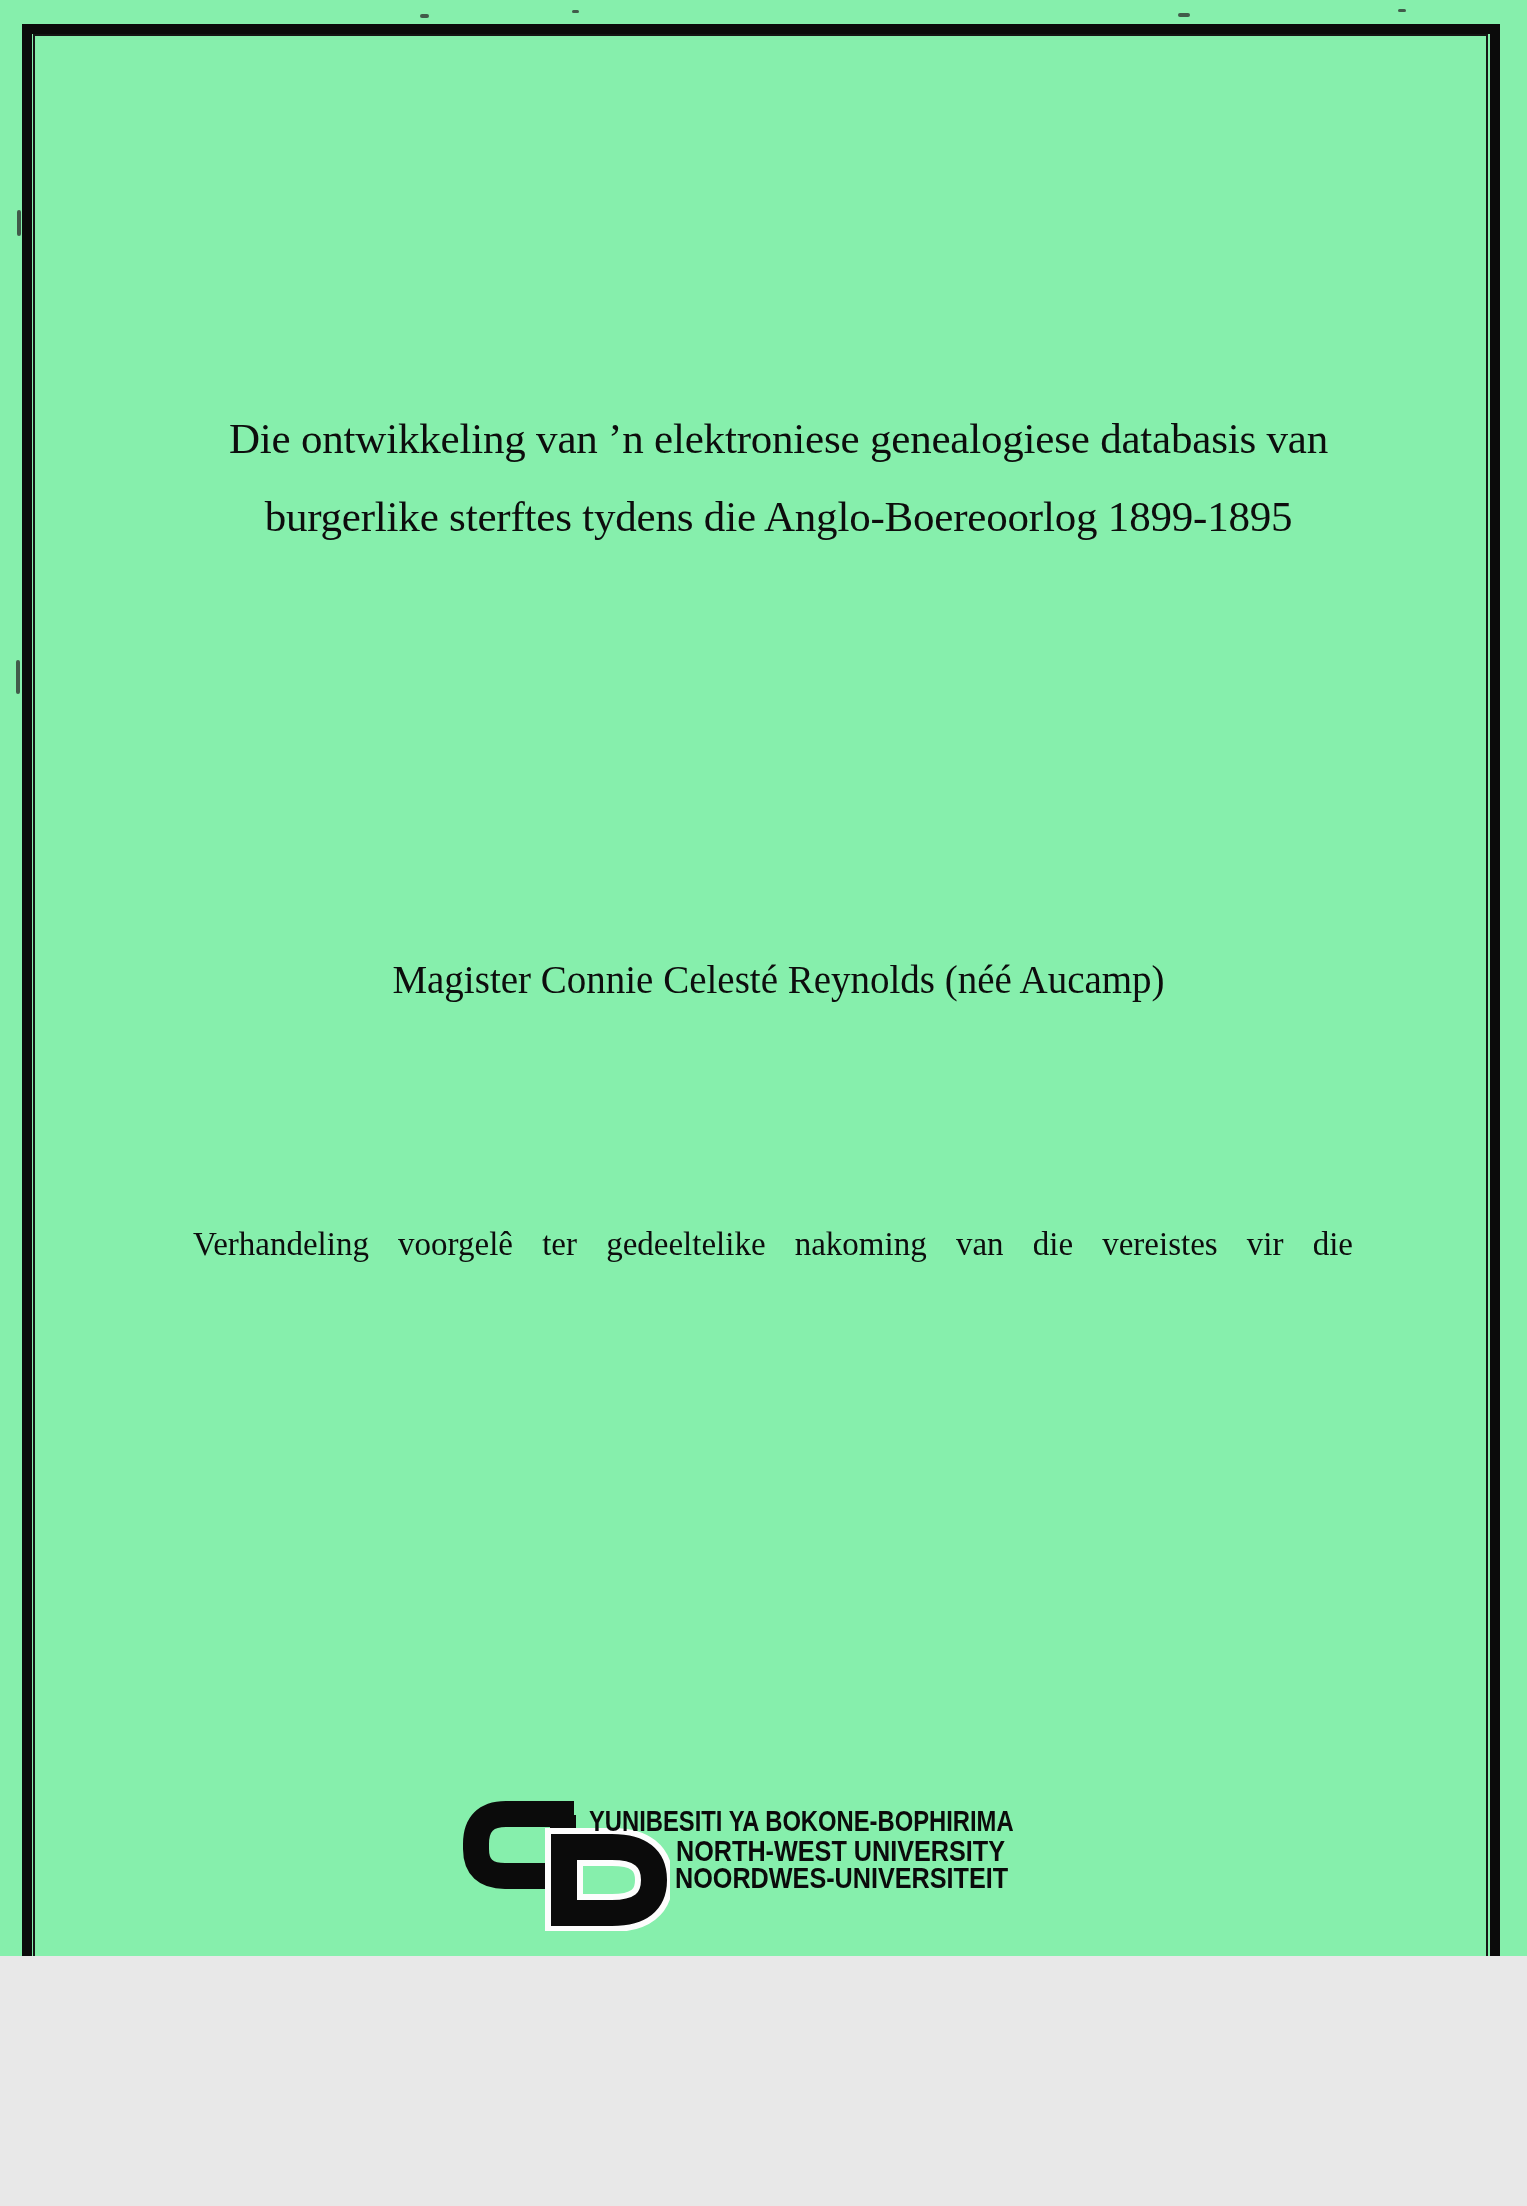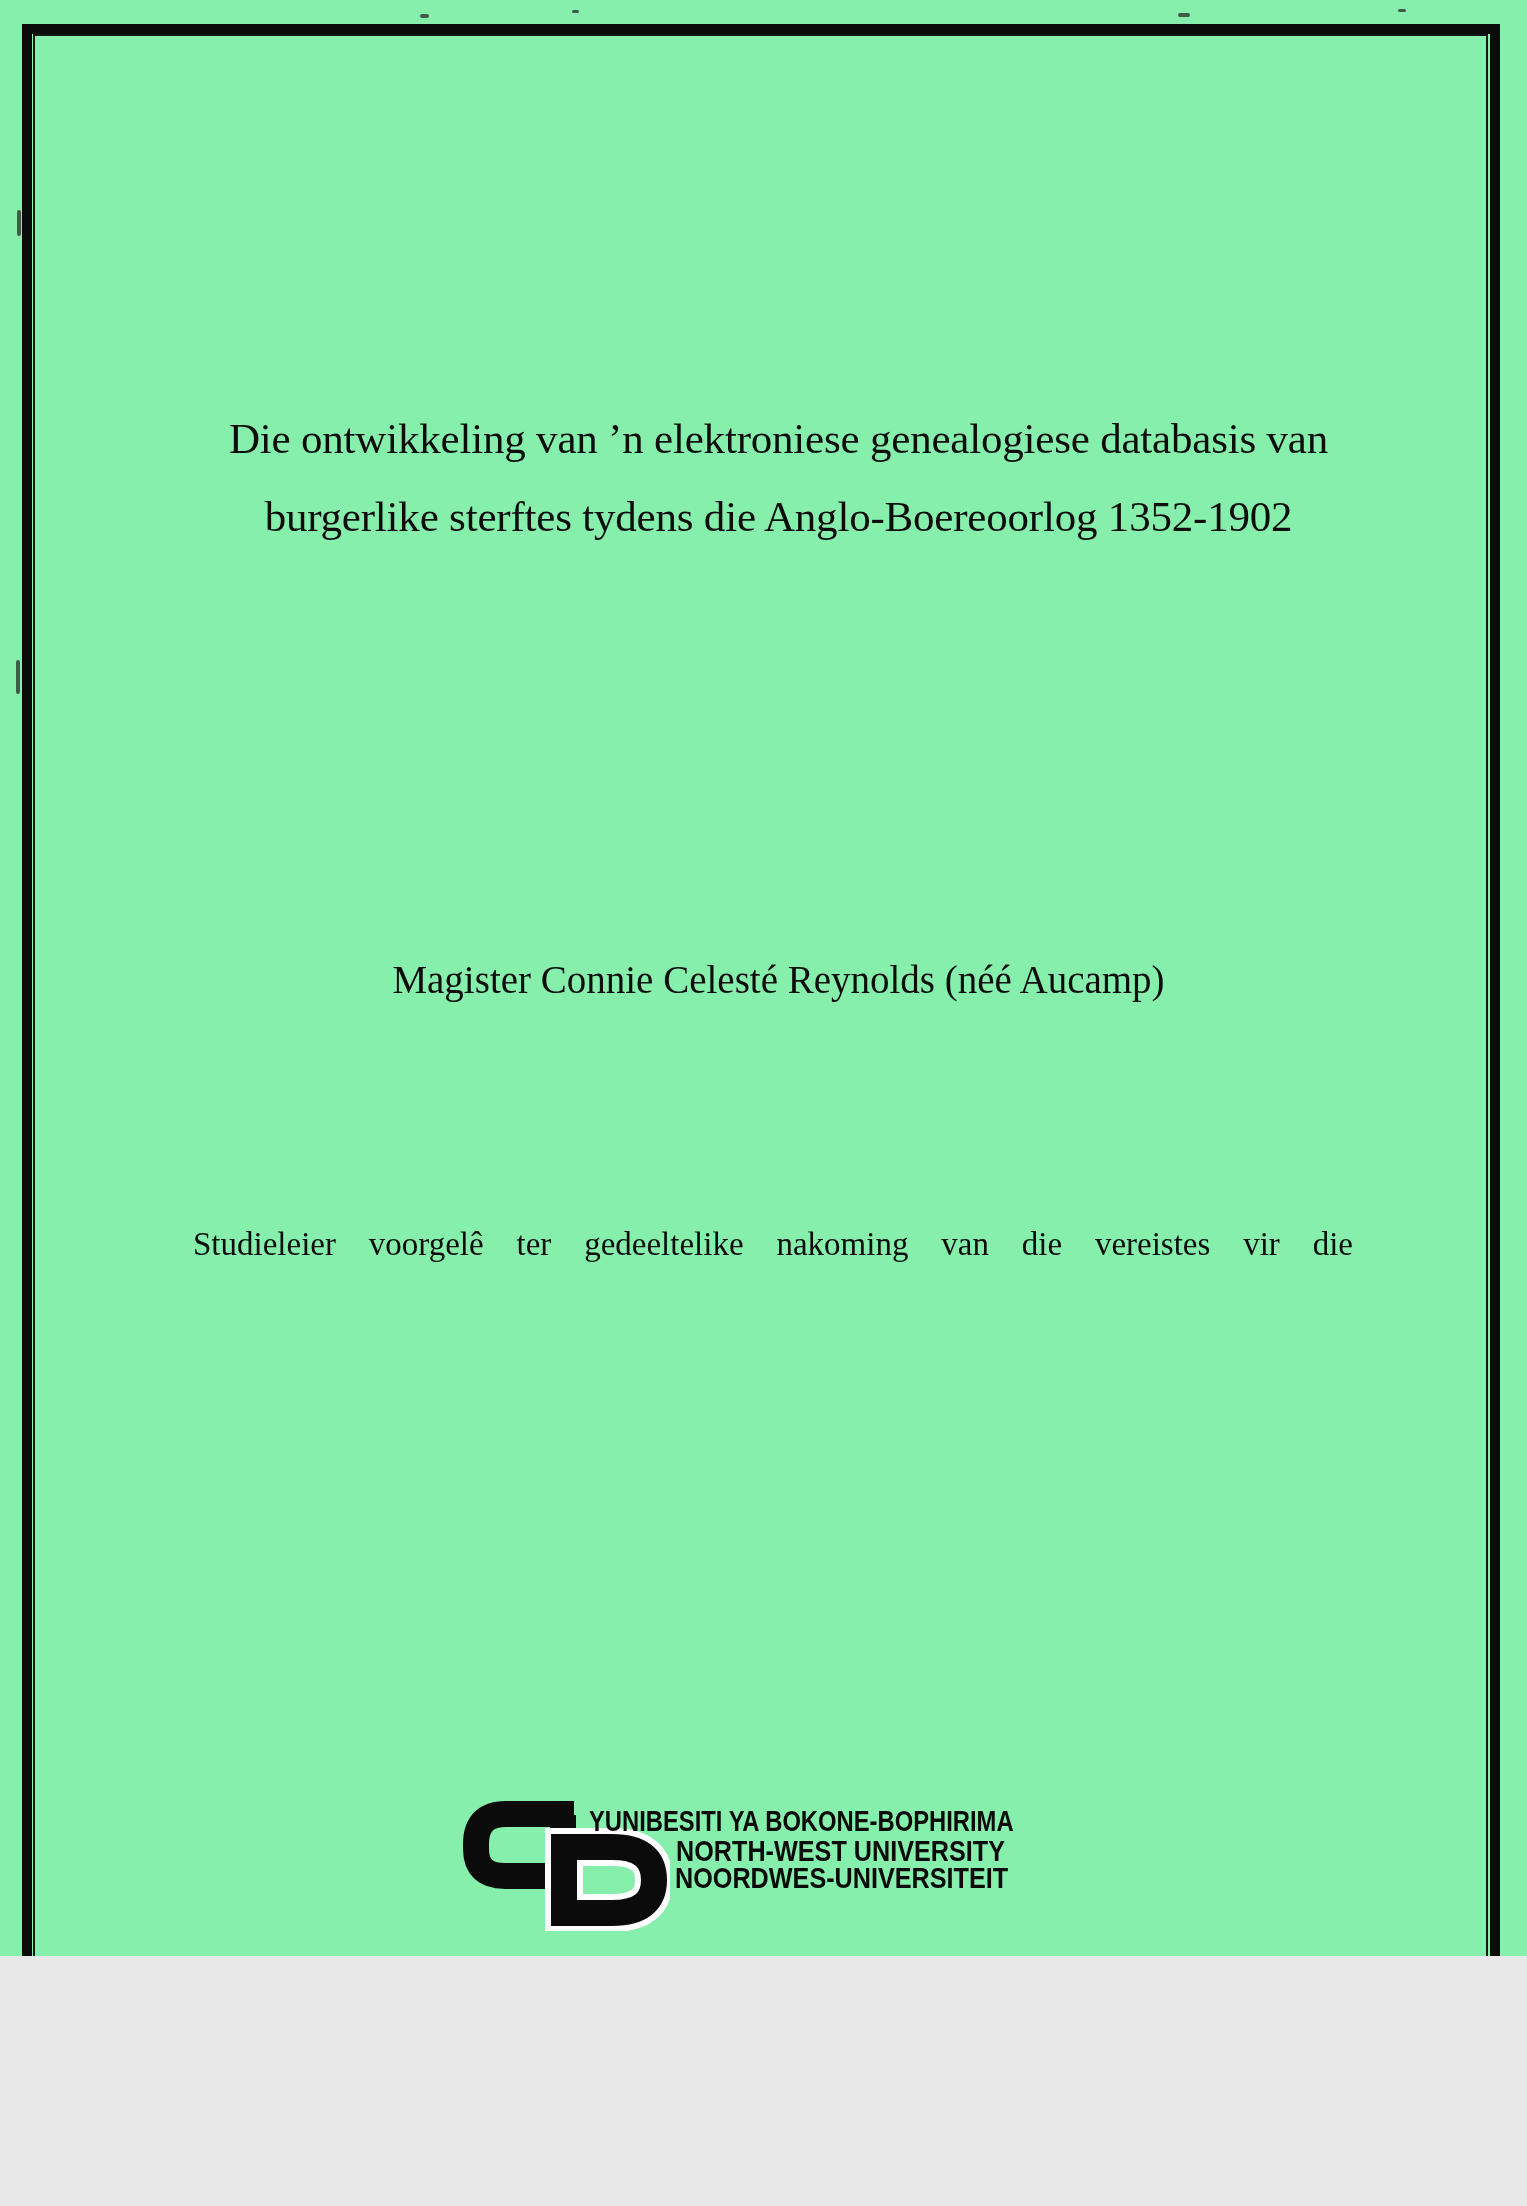--- a/index.html
+++ b/index.html
@@ -108,28 +108,28 @@
   <div class="speck" style="left:572px; top:10px; width:7px; height:3px;"></div>
   <div class="speck" style="left:1178px; top:13px; width:12px; height:4px;"></div>
   <div class="speck" style="left:1398px; top:9px; width:8px; height:3px;"></div>
   <div class="speck" style="left:17px; top:210px; width:4px; height:26px;"></div>
   <div class="speck" style="left:16px; top:660px; width:4px; height:34px;"></div>
   <div class="speck" style="left:1240px; top:2166px; width:26px; height:3px;"></div>
   <div class="speck" style="left:1388px; top:2165px; width:40px; height:3px;"></div>
 
   <div class="title">
     <div>Die ontwikkeling van ’n elektroniese genealogiese databasis van</div>
-    <div>burgerlike sterftes tydens die Anglo-Boereoorlog 1352-1902</div>
+    <div>burgerlike sterftes tydens die Anglo-Boereoorlog 1899-1895</div>
   </div>
 
 
   <div class="author">Magister Connie Celesté Reynolds (néé Aucamp)</div>
 
   <div class="statement">
-    <div class="just">Studieleier voorgelê ter gedeeltelike nakoming van die vereistes vir die</div>
+    <div class="just">Verhandeling voorgelê ter gedeeltelike nakoming van die vereistes vir die</div>
   </div>
 
 
   <svg class="logo-mark" viewBox="0 0 208 132" aria-hidden="true">
 
     <path d="M 112 15 H 44 Q 14 15 14 45 V 50 Q 14 77 43 77 H 86" fill="none" stroke="#0b0b0b" stroke-width="26" stroke-linecap="butt"></path>
     <path d="M 101 16 V 34" fill="none" stroke="#0b0b0b" stroke-width="26" stroke-linecap="butt"></path>
 
     <path d="M 102 48 H 150 Q 192 48 192 81 Q 192 114 150 114 H 102 V 48 Z" fill="none" stroke="#fdfdfd" stroke-width="38"></path>
     <path d="M 102 48 H 150 Q 192 48 192 81 Q 192 114 150 114 H 102 V 48 Z" fill="none" stroke="#0b0b0b" stroke-width="26"></path>

